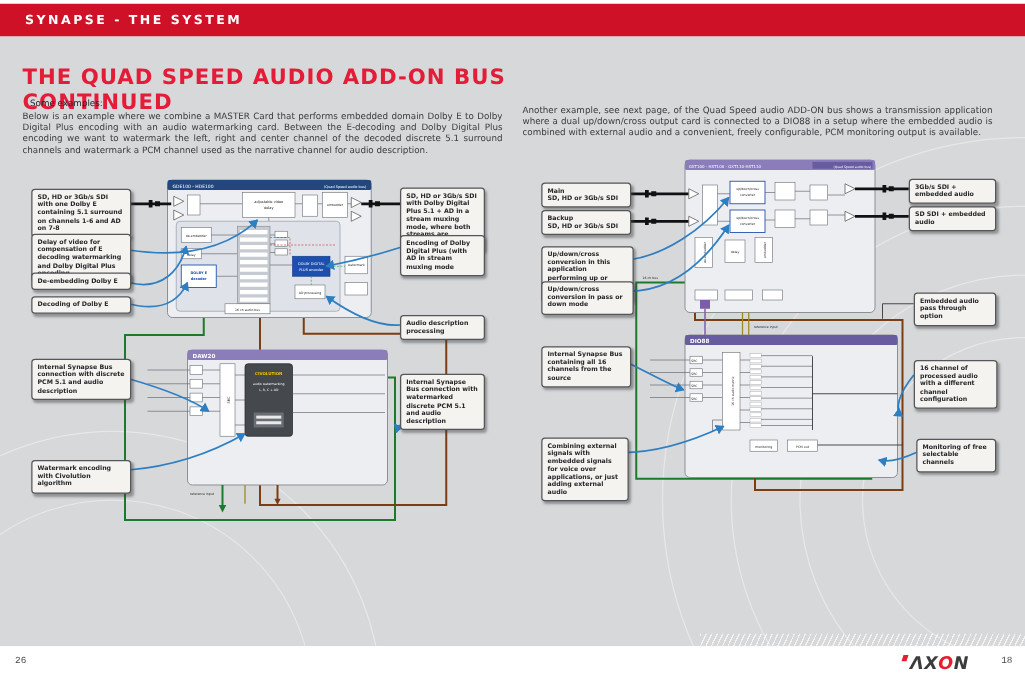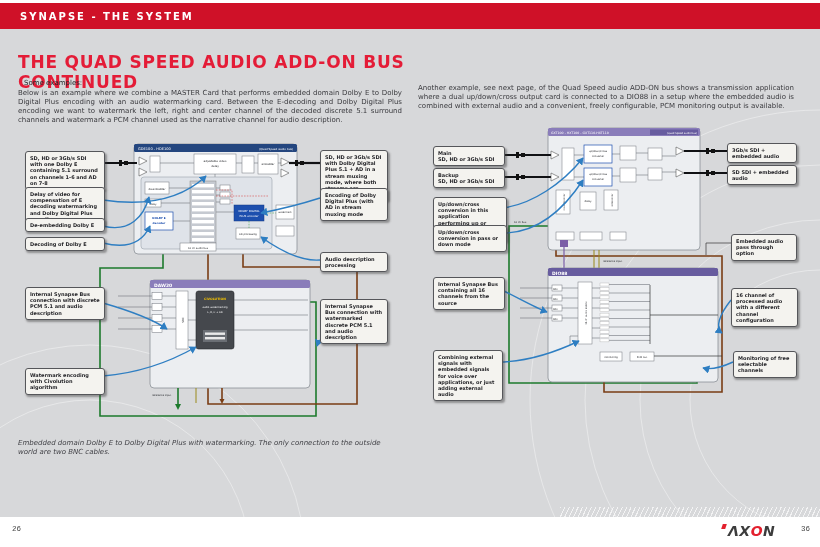--- a/index.html
+++ b/index.html
@@ -63,21 +63,20 @@
   <div class="gray-bg"></div>
 
   <div class="topbar">
     <span>SYNAPSE - THE SYSTEM</span>
   </div>
 
   <div class="heading">THE QUAD SPEED AUDIO ADD-ON BUS CONTINUED</div>
   <div class="examples">Some examples:</div>
   <div class="intro l">Below is an example where we combine a MASTER Card that performs embedded domain Dolby E to Dolby Digital Plus encoding with an audio watermarking card. Between the E-decoding and Dolby Digital Plus encoding we want to watermark the left, right and center channel of the decoded discrete 5.1 surround channels and watermark a PCM channel used as the narrative channel for audio description.</div>
   <div class="intro r">Another example, see next page, of the Quad Speed audio ADD-ON bus shows a transmission application where a dual up/down/cross output card is connected to a DIO88 in a setup where the embedded audio is combined with external audio and a convenient, freely configurable, PCM monitoring output is available.</div>
-  <div class="caption">Embedded domain Dolby E to Dolby Digital Plus with watermarking. The only connection to the outside world are two BNC cables.</div>
 
   <svg class="diagram-layer" viewBox="0 0 820 547">
     <defs>
       <marker id="arr" markerWidth="6" markerHeight="6" refX="4.5" refY="3" orient="auto">
         <path d="M0,0 L5,3 L0,6 z" fill="#2e7ec2"></path>
       </marker>
     </defs>
 
     <g>
       <circle class="swirl" cx="820" cy="400" r="130"></circle>
@@ -341,15 +340,15 @@
   <div class="hatch"></div>
 
   <div class="footer">
     <span class="pgnum l">26</span>
     <div class="logo">
       <span class="mark"></span>
         <span>ΛX</span>
         <span class="o">O</span>
         <span>N</span>
     </div>
-    <span class="pgnum r">36</span>
+    <span class="pgnum r">18</span>
   </div>
 </div>
 
 </body></html>

